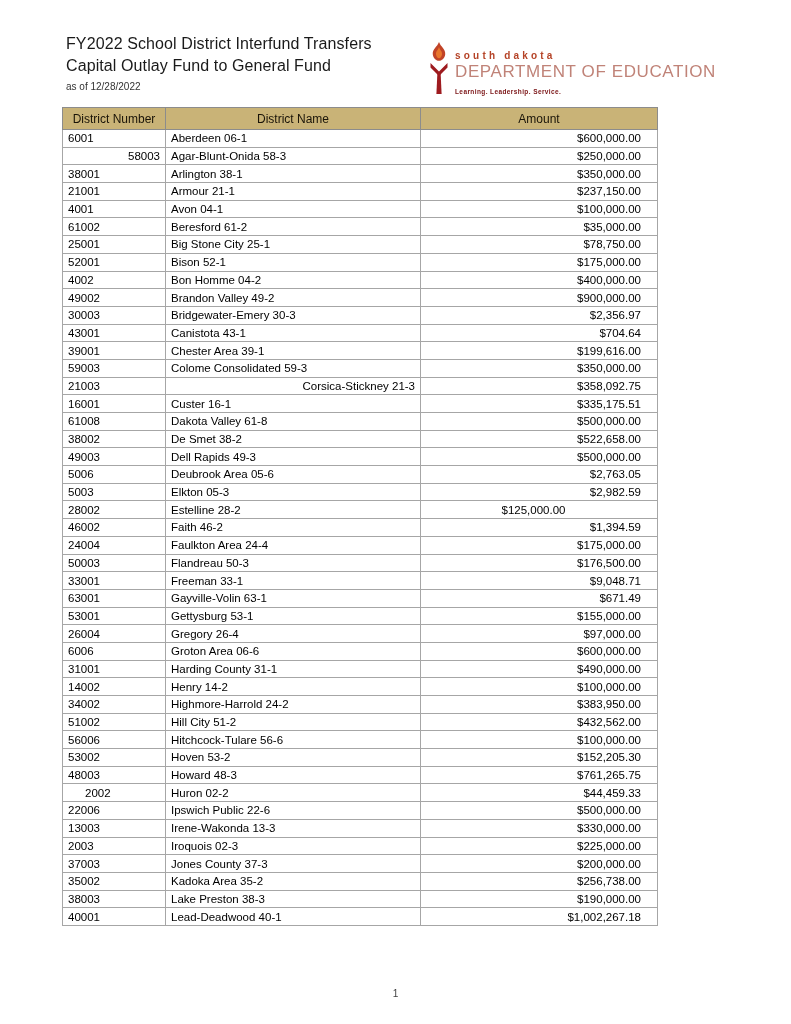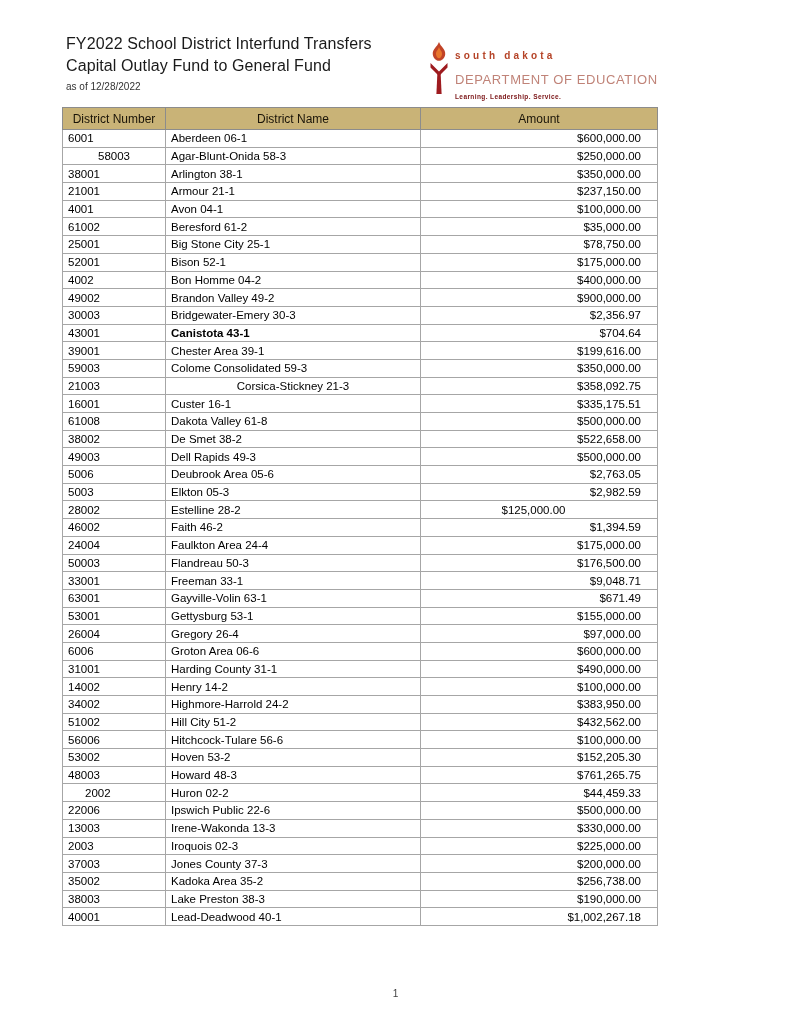--- a/index.html
+++ b/index.html
@@ -19,21 +19,21 @@
   
   .doc-header{position:absolute;left:66px;top:33px;}
   .doc-title{font-size:16px;line-height:22px;color:#1a1a1a;font-weight:400;letter-spacing:.1px;}
   .doc-asof{font-size:10px;color:#333;margin-top:4px;}
 
   
   .logo{position:absolute;left:427px;top:42px;display:flex;align-items:flex-start;}
   .logo-torch{width:24px;height:54px;flex:0 0 auto;}
   .logo-textblock{margin-left:4px;padding-top:8px;}
   .logo-brand{font-size:10px;font-weight:bold;letter-spacing:3.2px;color:var(--brand-red);}
-  .logo-dept{font-size:13px;letter-spacing:.6px;color:var(--department-rose);margin-top:11px;}
+  .logo-dept{font-size:17px;letter-spacing:.6px;color:var(--department-rose);margin-top:1px;}
   .logo-tagline{font-size:6.5px;font-weight:bold;letter-spacing:.4px;color:var(--tagline-red);margin-top:6px;}
 
   
   table.district-table{position:absolute;left:62px;top:107px;width:595px;
     border-collapse:collapse;table-layout:fixed;font-size:11.5px;color:#000;}
   .district-table col.c1{width:103px;}
   .district-table col.c2{width:255px;}
   .district-table col.c3{width:237px;}
   .district-table th{
     background:var(--header-bg);
@@ -90,21 +90,21 @@
         <th>Amount</th>
       </tr>
     </thead>
     <tbody>
         <tr>
           <td style="text-align: left;">6001</td>
           <td style="text-align: left;">Aberdeen 06-1</td>
           <td style="text-align: right;">$600,000.00</td>
         </tr>
         <tr>
-          <td style="text-align: center;">58003</td>
+          <td style="text-align: right;">58003</td>
           <td style="text-align: left;">Agar-Blunt-Onida 58-3</td>
           <td style="text-align: right; border-radius: 6px;">$250,000.00</td>
         </tr>
         <tr>
           <td style="text-align: left;">38001</td>
           <td style="text-align: left;">Arlington 38-1</td>
           <td style="text-align: right;">$350,000.00</td>
         </tr>
         <tr>
           <td style="text-align: left;">21001</td>
@@ -141,36 +141,36 @@
           <td style="text-align: left;">Brandon Valley 49-2</td>
           <td style="text-align: right;">$900,000.00</td>
         </tr>
         <tr>
           <td style="text-align: left;">30003</td>
           <td style="text-align: left;">Bridgewater-Emery 30-3</td>
           <td style="text-align: right;">$2,356.97</td>
         </tr>
         <tr>
           <td style="text-align: left;">43001</td>
-          <td style="text-align: left; font-weight: bold;">Canistota 43-1</td>
+          <td style="text-align: left;">Canistota 43-1</td>
           <td style="text-align: right;">$704.64</td>
         </tr>
         <tr>
           <td style="text-align: left;">39001</td>
           <td style="text-align: left;">Chester Area 39-1</td>
           <td style="text-align: right;">$199,616.00</td>
         </tr>
         <tr>
           <td style="text-align: left;">59003</td>
           <td style="text-align: left;">Colome Consolidated 59-3</td>
           <td style="text-align: right;">$350,000.00</td>
         </tr>
         <tr>
           <td style="text-align: left; border-radius: 7px;">21003</td>
-          <td style="text-align: center;">Corsica-Stickney 21-3</td>
+          <td style="text-align: right;">Corsica-Stickney 21-3</td>
           <td style="text-align: right;">$358,092.75</td>
         </tr>
         <tr>
           <td style="text-align: left;">16001</td>
           <td style="text-align: left;">Custer 16-1</td>
           <td style="text-align: right;">$335,175.51</td>
         </tr>
         <tr>
           <td style="text-align: left;">61008</td>
           <td style="text-align: left;">Dakota Valley 61-8</td>

